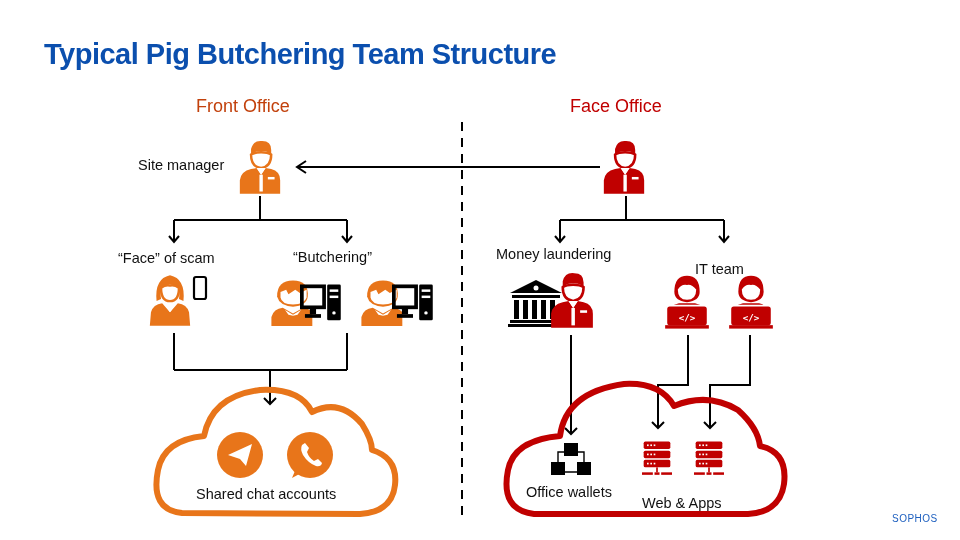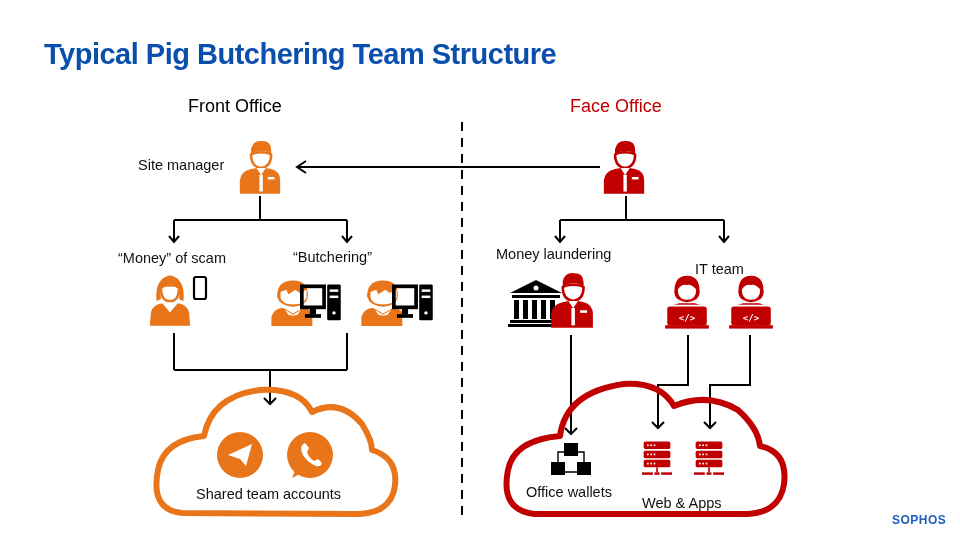--- a/index.html
+++ b/index.html
@@ -1,36 +1,36 @@
 <!DOCTYPE html>
 <html><head>
 <meta charset="utf-8">
 <style>
   html, body { margin:0; padding:0; background:#ffffff; }
   body { width:960px; height:540px; position:relative; overflow:hidden; font-family:"Liberation Sans", sans-serif; }
   .abs { position:absolute; }
   .title { left:44px; top:38px; font-size:29px; font-weight:bold; color:#0b4fae; letter-spacing:-0.5px; font-family:"Liberation Sans", sans-serif; }
   .office { font-size:18px; top:96px; }
-  .front { left:188px; color:#000000; }
+  .front { left:196px; color:#c2410c; }
   .back { left:570px; color:#c00000; }
   .lbl { font-size:14.5px; color:#111; white-space:nowrap; }
-  .logo { left:892px; top:513px; font-size:12px; font-weight:bold; color:#1d5fbf; letter-spacing:0.5px; }
+  .logo { left:892px; top:513px; font-size:10px; font-weight:normal; color:#1d5fbf; letter-spacing:0.5px; }
   svg.diagram { position:absolute; left:0; top:0; }
 </style>
 </head>
 <body>
 
 <div class="abs title">Typical Pig Butchering Team Structure</div>
 <div class="abs office front">Front Office</div>
 <div class="abs office back">Face Office</div>
 
 <div class="abs lbl" style="left:138px;top:157px;text-align:center;">Site manager</div>
-<div class="abs lbl" style="left:118px;top:250px;">“Money” of scam</div>
+<div class="abs lbl" style="left:118px;top:250px;">“Face” of scam</div>
 <div class="abs lbl" style="left:293px;top:249px;">“Butchering”</div>
-<div class="abs lbl" style="left:196px;top:486px;">Shared team accounts</div>
+<div class="abs lbl" style="left:196px;top:486px;">Shared chat accounts</div>
 
 <div class="abs lbl" style="left:496px;top:246px;">Money laundering</div>
 <div class="abs lbl" style="left:695px;top:261px;">IT team</div>
 <div class="abs lbl" style="left:526px;top:484px;">Office wallets</div>
 <div class="abs lbl" style="left:642px;top:495px;">Web &amp; Apps</div>
 
 <div class="abs logo">SOPHOS</div>
 
 <svg class="diagram" width="960" height="540" viewBox="0 0 960 540">
   <defs>

